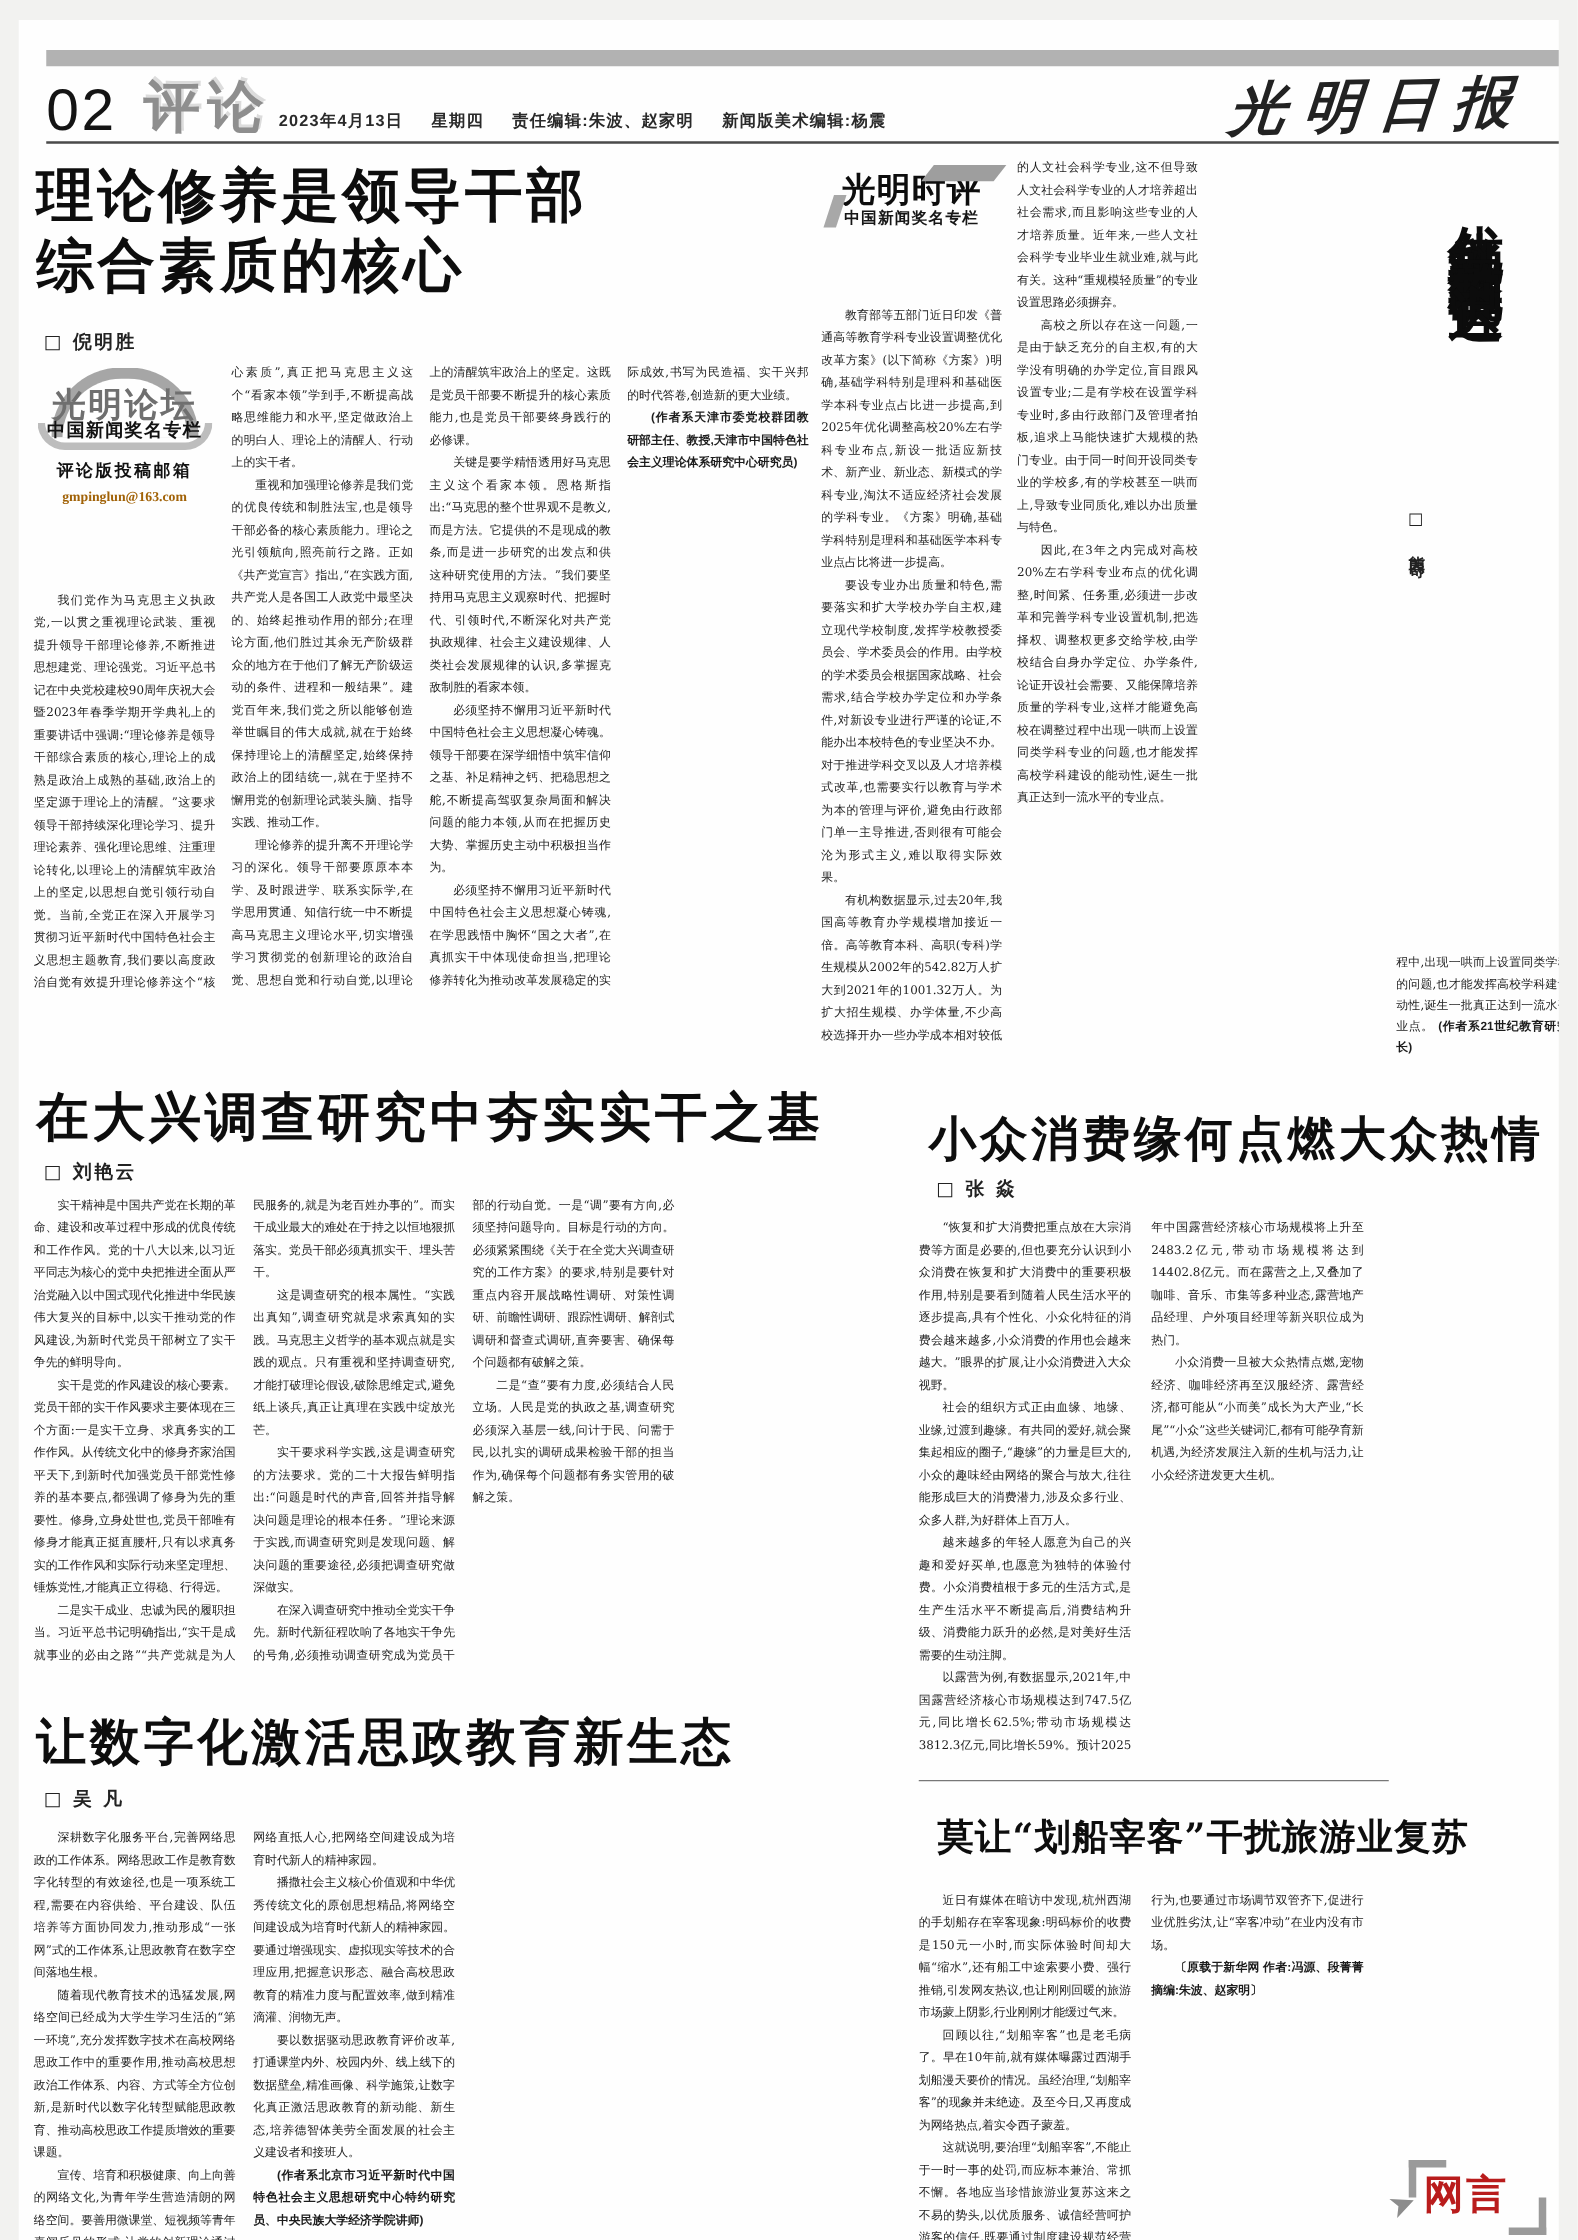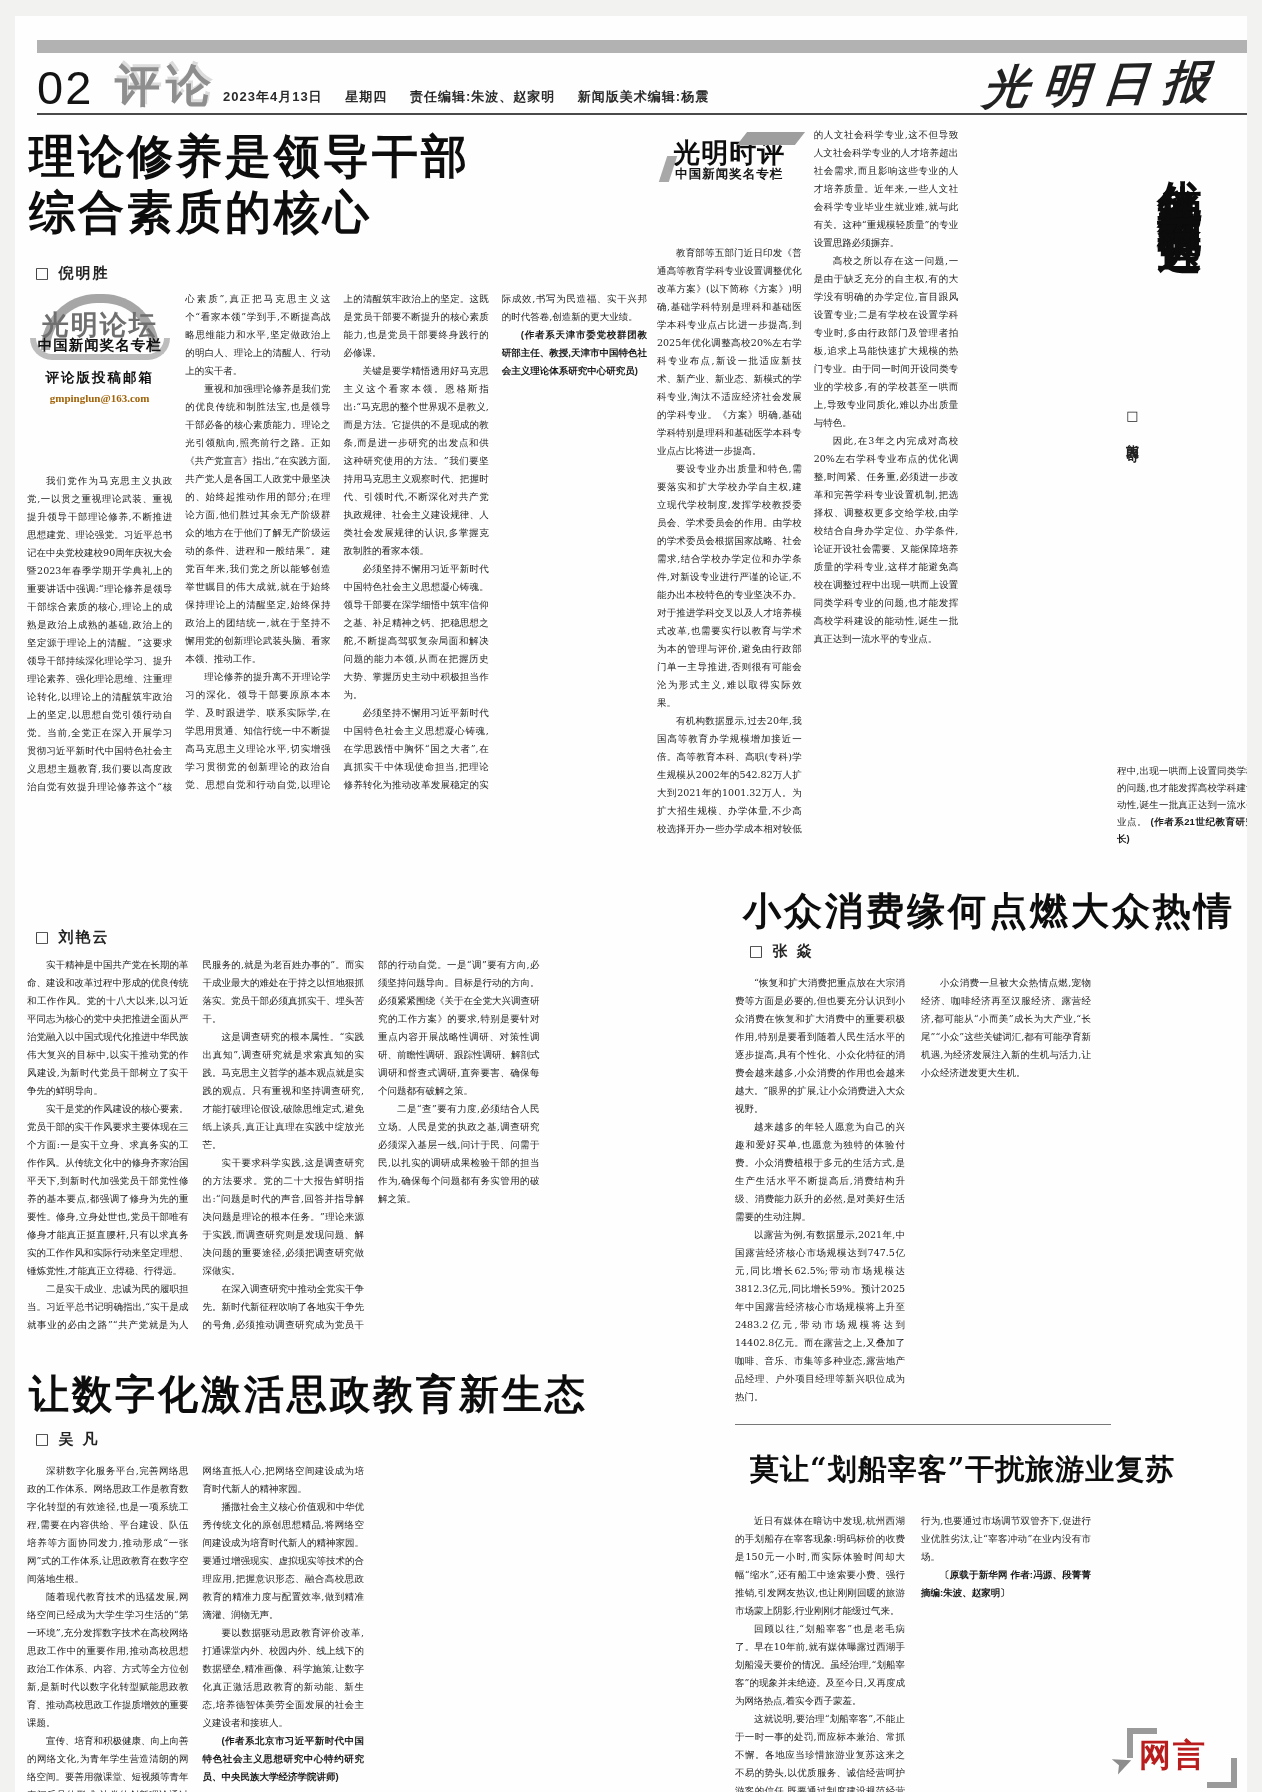--- a/index.html
+++ b/index.html
@@ -97,21 +97,21 @@
     <div class="forum-box">
       <div class="forum-arch"></div>
       <div class="forum-title">光明论坛</div>
       <div class="forum-sub">中国新闻奖名专栏</div>
       <div class="forum-arc-bottom"></div>
       <div class="forum-mail-label">评论版投稿邮箱</div>
       <div class="forum-mail">gmpinglun@163.com</div>
     </div>
     <div>
         <p class="para">我们党作为马克思主义执政党,一以贯之重视理论武装、重视提升领导干部理论修养,不断推进思想建党、理论强党。习近平总书记在中央党校建校90周年庆祝大会暨2023年春季学期开学典礼上的重要讲话中强调:“理论修养是领导干部综合素质的核心,理论上的成熟是政治上成熟的基础,政治上的坚定源于理论上的清醒。”这要求领导干部持续深化理论学习、提升理论素养、强化理论思维、注重理论转化,以理论上的清醒筑牢政治上的坚定,以思想自觉引领行动自觉。当前,全党正在深入开展学习贯彻习近平新时代中国特色社会主义思想主题教育,我们要以高度政治自觉有效提升理论修养这个“核心素质”,真正把马克思主义这个“看家本领”学到手,不断提高战略思维能力和水平,坚定做政治上的明白人、理论上的清醒人、行动上的实干者。</p>
-        <p class="para">重视和加强理论修养是我们党的优良传统和制胜法宝,也是领导干部必备的核心素质能力。理论之光引领航向,照亮前行之路。正如《共产党宣言》指出,“在实践方面,共产党人是各国工人政党中最坚决的、始终起推动作用的部分;在理论方面,他们胜过其余无产阶级群众的地方在于他们了解无产阶级运动的条件、进程和一般结果”。建党百年来,我们党之所以能够创造举世瞩目的伟大成就,就在于始终保持理论上的清醒坚定,始终保持政治上的团结统一,就在于坚持不懈用党的创新理论武装头脑、看家本领、推动工作。</p>
+        <p class="para">重视和加强理论修养是我们党的优良传统和制胜法宝,也是领导干部必备的核心素质能力。理论之光引领航向,照亮前行之路。正如《共产党宣言》指出,“在实践方面,共产党人是各国工人政党中最坚决的、始终起推动作用的部分;在理论方面,他们胜过其余无产阶级群众的地方在于他们了解无产阶级运动的条件、进程和一般结果”。建党百年来,我们党之所以能够创造举世瞩目的伟大成就,就在于始终保持理论上的清醒坚定,始终保持政治上的团结统一,就在于坚持不懈用党的创新理论武装头脑、指导实践、推动工作。</p>
         <p class="para">理论修养的提升离不开理论学习的深化。领导干部要原原本本学、及时跟进学、联系实际学,在学思用贯通、知信行统一中不断提高马克思主义理论水平,切实增强学习贯彻党的创新理论的政治自觉、思想自觉和行动自觉,以理论上的清醒筑牢政治上的坚定。这既是党员干部要不断提升的核心素质能力,也是党员干部要终身践行的必修课。</p>
         <p class="para">关键是要学精悟透用好马克思主义这个看家本领。恩格斯指出:“马克思的整个世界观不是教义,而是方法。它提供的不是现成的教条,而是进一步研究的出发点和供这种研究使用的方法。”我们要坚持用马克思主义观察时代、把握时代、引领时代,不断深化对共产党执政规律、社会主义建设规律、人类社会发展规律的认识,多掌握克敌制胜的看家本领。</p>
         <p class="para">必须坚持不懈用习近平新时代中国特色社会主义思想凝心铸魂。领导干部要在深学细悟中筑牢信仰之基、补足精神之钙、把稳思想之舵,不断提高驾驭复杂局面和解决问题的能力本领,从而在把握历史大势、掌握历史主动中积极担当作为。</p>
         <p class="para">必须坚持不懈用习近平新时代中国特色社会主义思想凝心铸魂,在学思践悟中胸怀“国之大者”,在真抓实干中体现使命担当,把理论修养转化为推动改革发展稳定的实际成效,书写为民造福、实干兴邦的时代答卷,创造新的更大业绩。</p>
         <p class="para attrib">(作者系天津市委党校群团教研部主任、教授,天津市中国特色社会主义理论体系研究中心研究员)</p>
       </div>
   </div>
 
   <div class="colbody" style="left:642px;top:110px;width:458px;height:724px;column-count:3;column-gap:12px;">
     <div class="shiping-box">
@@ -129,38 +129,40 @@
       </div>
   </div>
 
   <div class="v-title">优化学科专业调整机制不宜迟</div>
   <div class="v-byline">□ 熊丙奇</div>
   <div class="strip-tail">
     <span>程中,出现一哄而上设置同类学科专业的问题,也才能发挥高校学科建设的能动性,诞生一批真正达到一流水平的专业点。</span>
     <span class="attrib2">(作者系21世纪教育研究院院长)</span>
   </div>
 
+  <div class="headline" style="left:14px;top:852px;font-size:42px;">在大兴调查研究中夯实实干之基</div>
   <div class="byline" style="left:20px;top:912px;">□ 刘艳云</div>
   <div class="colbody" style="left:12px;top:940px;width:688px;height:388px;column-count:4;column-gap:14px;">
     <div>
         <p class="para">实干精神是中国共产党在长期的革命、建设和改革过程中形成的优良传统和工作作风。党的十八大以来,以习近平同志为核心的党中央把推进全面从严治党融入以中国式现代化推进中华民族伟大复兴的目标中,以实干推动党的作风建设,为新时代党员干部树立了实干争先的鲜明导向。</p>
         <p class="para">实干是党的作风建设的核心要素。党员干部的实干作风要求主要体现在三个方面:一是实干立身、求真务实的工作作风。从传统文化中的修身齐家治国平天下,到新时代加强党员干部党性修养的基本要点,都强调了修身为先的重要性。修身,立身处世也,党员干部唯有修身才能真正挺直腰杆,只有以求真务实的工作作风和实际行动来坚定理想、锤炼党性,才能真正立得稳、行得远。</p>
         <p class="para">二是实干成业、忠诚为民的履职担当。习近平总书记明确指出,“实干是成就事业的必由之路”“共产党就是为人民服务的,就是为老百姓办事的”。而实干成业最大的难处在于持之以恒地狠抓落实。党员干部必须真抓实干、埋头苦干。</p>
         <p class="para">这是调查研究的根本属性。“实践出真知”,调查研究就是求索真知的实践。马克思主义哲学的基本观点就是实践的观点。只有重视和坚持调查研究,才能打破理论假设,破除思维定式,避免纸上谈兵,真正让真理在实践中绽放光芒。</p>
         <p class="para">实干要求科学实践,这是调查研究的方法要求。党的二十大报告鲜明指出:“问题是时代的声音,回答并指导解决问题是理论的根本任务。”理论来源于实践,而调查研究则是发现问题、解决问题的重要途径,必须把调查研究做深做实。</p>
         <p class="para">在深入调查研究中推动全党实干争先。新时代新征程吹响了各地实干争先的号角,必须推动调查研究成为党员干部的行动自觉。一是“调”要有方向,必须坚持问题导向。目标是行动的方向。必须紧紧围绕《关于在全党大兴调查研究的工作方案》的要求,特别是要针对重点内容开展战略性调研、对策性调研、前瞻性调研、跟踪性调研、解剖式调研和督查式调研,直奔要害、确保每个问题都有破解之策。</p>
         <p class="para">二是“查”要有力度,必须结合人民立场。人民是党的执政之基,调查研究必须深入基层一线,问计于民、问需于民,以扎实的调研成果检验干部的担当作为,确保每个问题都有务实管用的破解之策。</p>
       </div>
   </div>
 
   <div class="headline" style="left:728px;top:872px;font-size:38px;">小众消费缘何点燃大众热情</div>
   <div class="byline" style="left:734px;top:926px;">□ 张  焱</div>
   <div class="colbody" style="left:720px;top:958px;width:542px;height:446px;column-count:3;column-gap:16px;">
     <div>
         <p class="para">“恢复和扩大消费把重点放在大宗消费等方面是必要的,但也要充分认识到小众消费在恢复和扩大消费中的重要积极作用,特别是要看到随着人民生活水平的逐步提高,具有个性化、小众化特征的消费会越来越多,小众消费的作用也会越来越大。”眼界的扩展,让小众消费进入大众视野。</p>
+        <p class="para">社会的组织方式正由血缘、地缘、业缘,过渡到趣缘。有共同的爱好,就会聚集起相应的圈子,“趣缘”的力量是巨大的,小众的趣味经由网络的聚合与放大,往往能形成巨大的消费潜力,涉及众多行业、众多人群,为好群体上百万人。</p>
         <p class="para">越来越多的年轻人愿意为自己的兴趣和爱好买单,也愿意为独特的体验付费。小众消费植根于多元的生活方式,是生产生活水平不断提高后,消费结构升级、消费能力跃升的必然,是对美好生活需要的生动注脚。</p>
         <p class="para">以露营为例,有数据显示,2021年,中国露营经济核心市场规模达到747.5亿元,同比增长62.5%;带动市场规模达3812.3亿元,同比增长59%。预计2025年中国露营经济核心市场规模将上升至2483.2亿元,带动市场规模将达到14402.8亿元。而在露营之上,又叠加了咖啡、音乐、市集等多种业态,露营地产品经理、户外项目经理等新兴职位成为热门。</p>
         <p class="para">小众消费一旦被大众热情点燃,宠物经济、咖啡经济再至汉服经济、露营经济,都可能从“小而美”成长为大产业,“长尾”“小众”这些关键词汇,都有可能孕育新机遇,为经济发展注入新的生机与活力,让小众经济迸发更大生机。</p>
       </div>
   </div>
 
   <div class="headline" style="left:14px;top:1354px;font-size:40px;">让数字化激活思政教育新生态</div>
   <div class="byline" style="left:20px;top:1414px;">□ 吴  凡</div>
   <div class="colbody" style="left:12px;top:1446px;width:688px;height:344px;column-count:4;column-gap:14px;">
     <div>

